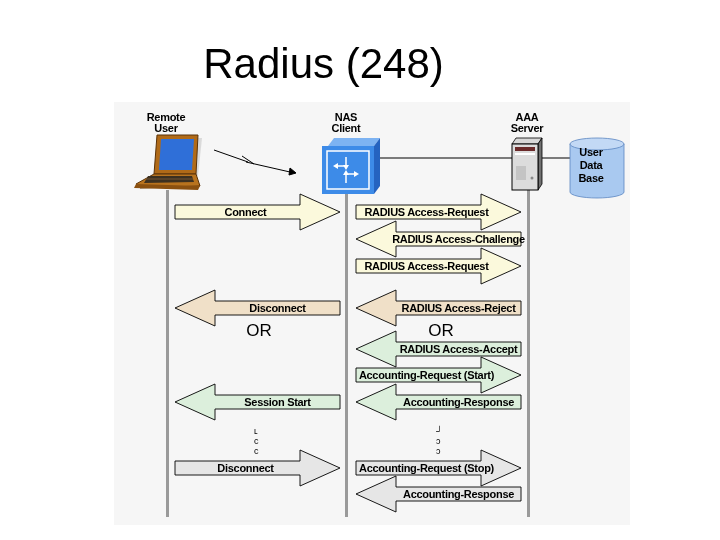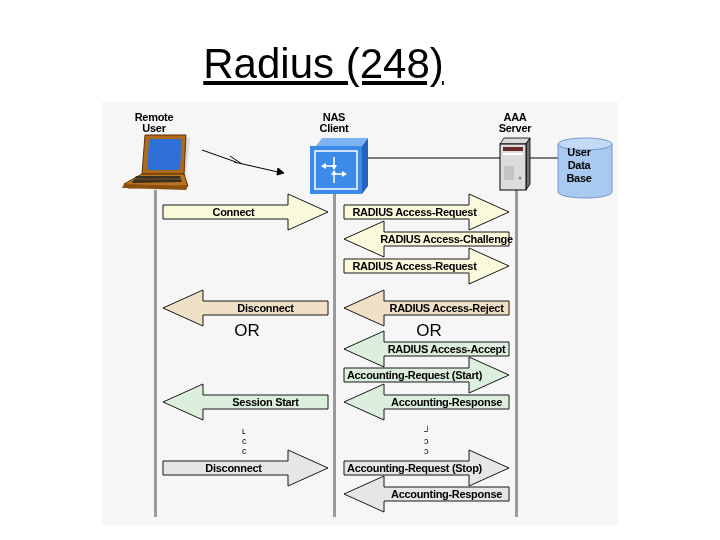--- a/index.html
+++ b/index.html
@@ -1,20 +1,20 @@
 <!DOCTYPE html>
 <html><head>
 <meta charset="utf-8">
 <style>
   html, body { margin:0; padding:0; }
   body { width:720px; height:540px; background:#ffffff; position:relative; overflow:hidden;
          font-family:"Liberation Sans", sans-serif; }
   #title { position:absolute; left:0; top:40px; width:647px; text-align:center;
-           font-size:42px; color:#000; font-family:"Liberation Sans", sans-serif;text-decoration:underline; }
-  #diagram { position:absolute; left:102px; top:102px; width:516px; height:423px; background:#f6f6f6; }
+           font-size:42px; color:#000; font-family:"Liberation Sans", sans-serif; }
+  #diagram { position:absolute; left:114px; top:102px; width:516px; height:423px; background:#f6f6f6; }
   svg text { font-family:"Liberation Sans", sans-serif; }
   .lbl { font-weight:bold; font-size:11px; fill:#000; letter-spacing:-0.3px; }
   .or { font-size:17px; fill:#000; }
 </style>
 </head>
 <body>
 
 <div id="title">Radius (248)</div>
 
 <div id="diagram">

